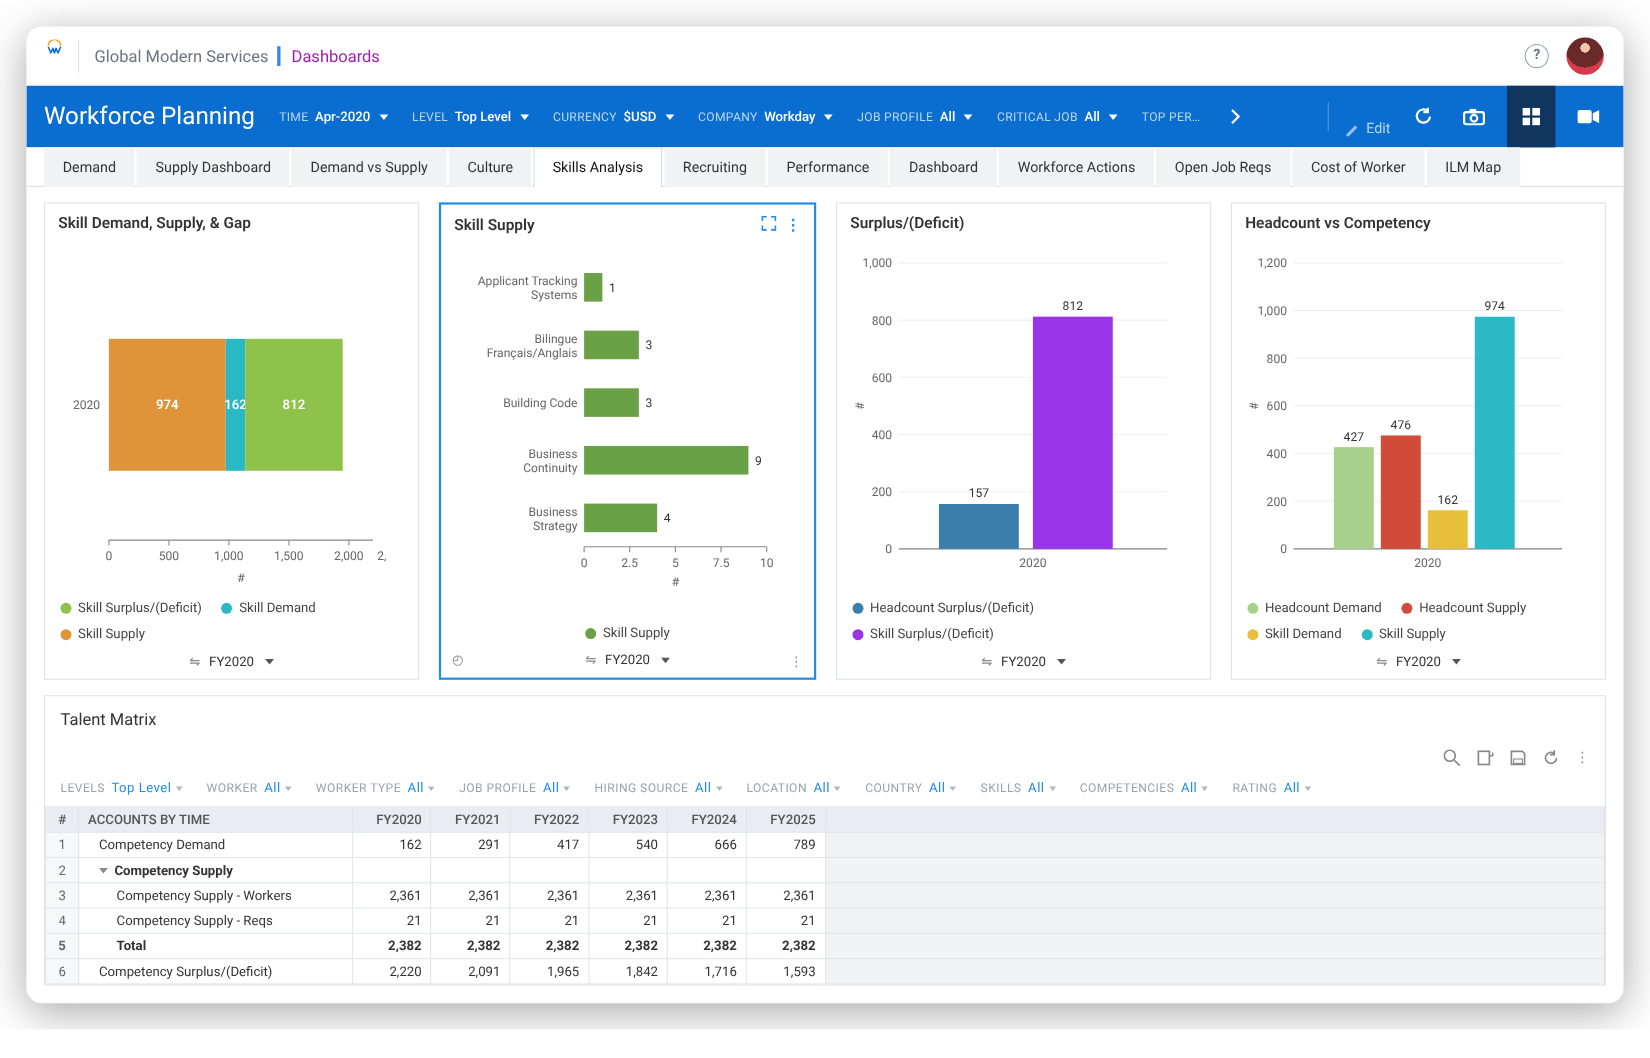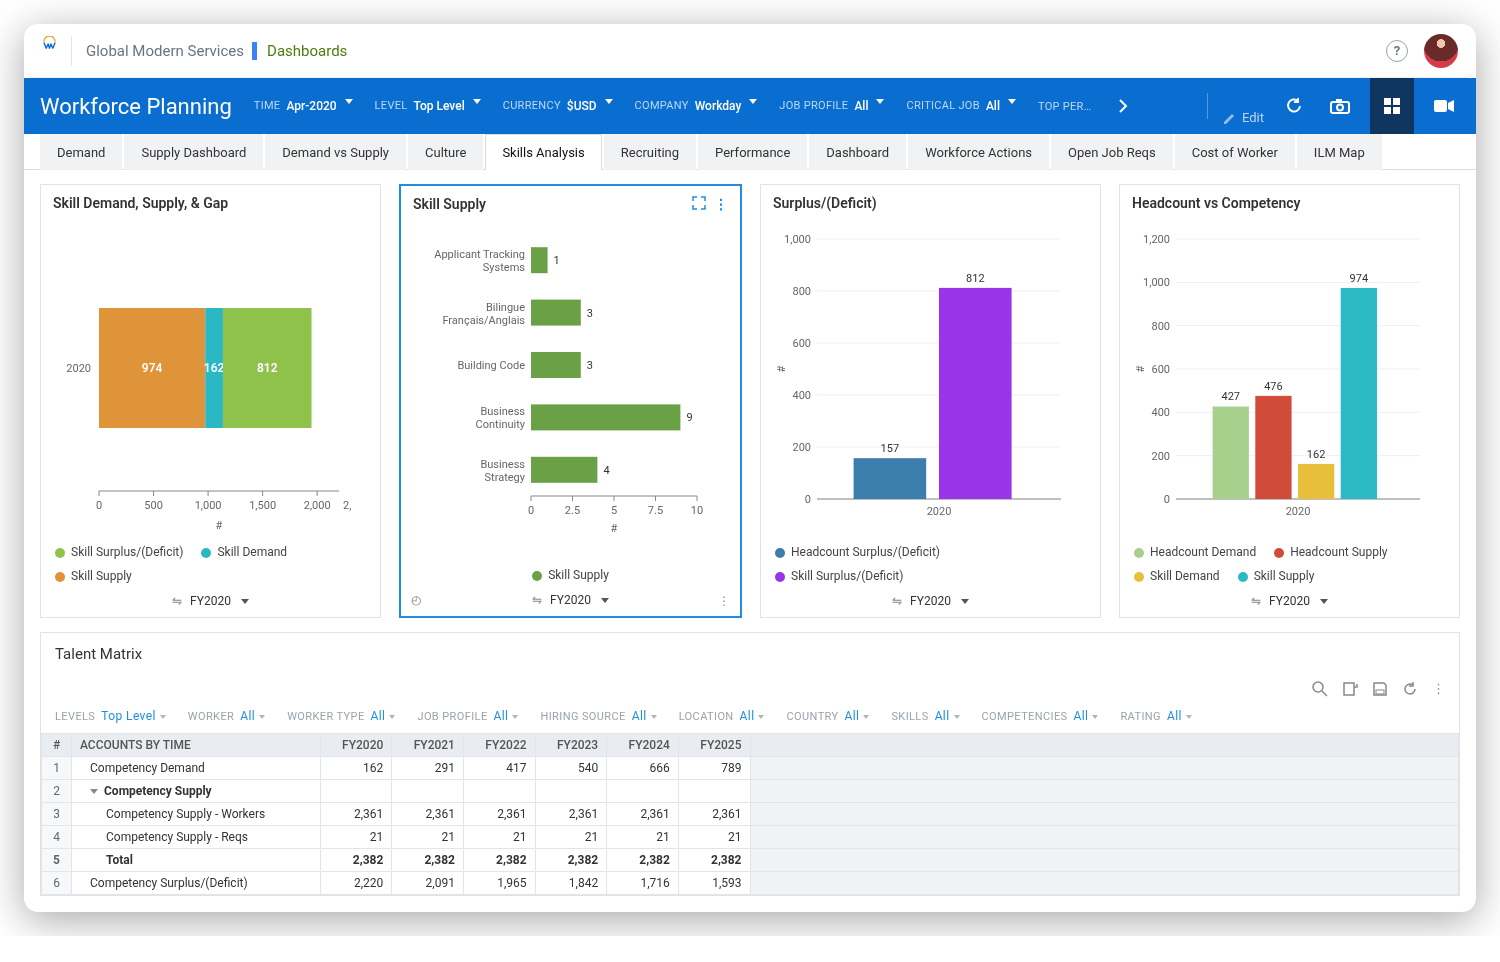--- a/index.html
+++ b/index.html
@@ -27,21 +27,21 @@
     border-bottom: 1px solid #eee;
     border-radius: 11px;
   }
   .logo-w {
     width: 30px; height: 30px;
     margin-right: 14px;
     border-right: 1px solid #e2e6ea;
     padding-right: 14px;
   }
   .company-name { color: #6b7582; font-size: 15px; }
-  .dashboards-link { color: #4d7c0f; font-size: 15px; margin-left: 8px; padding-left: 10px; border-left: 5px solid #3b82f6; }
+  .dashboards-link { color: #a21caf; font-size: 15px; margin-left: 8px; padding-left: 10px; border-left: 3px solid #3b82f6; }
   .help-icon {
     margin-left: auto;
     width: 22px; height: 22px; border: 1.5px solid #9aa3ab; border-radius: 50%;
     display: flex; align-items: center; justify-content: center;
     color: #6b7582; font-weight: bold; font-size: 13px;
     cursor: pointer;
   }
   .avatar {
     width: 34px; height: 34px; border-radius: 50%; margin-left: 16px;
     background: radial-gradient(circle at 50% 28%, #f3c6a9 0 14%, #6b2a2a 15% 60%, #d63b4b 60% 100%);
@@ -51,21 +51,21 @@
   .bluebar {
     background: #0a6ed1;
     color: #fff;
     height: 56px;
     display: flex;
     align-items: center;
     padding: 0 16px;
     gap: 22px;
   }
   .page-title { font-size: 22px; font-weight: 400; margin-right: 0; }
-  .filter-item { display: flex; align-items: flex-start; font-size: 12px; gap: 6px; cursor: pointer; }
+  .filter-item { display: flex; align-items: center; font-size: 12px; gap: 6px; cursor: pointer; }
   .filter-label { color: #bcd7f0; letter-spacing: .3px; text-transform: uppercase; font-size: 11px; }
   .filter-value { color: #fff; font-weight: 500; }
   .caret-down { width:0; height:0; border-left:4px solid transparent; border-right:4px solid transparent; border-top:5px solid #fff; display:inline-block; margin-left:2px; }
   .bluebar .chev {
     width: 20px; height: 20px; border-radius: 2px; display:flex; align-items:center; justify-content:center; cursor:pointer;
   }
   .bluebar-right { margin-left:auto; display:flex; align-items:center; gap:14px; }
   .divider-v { width:1px; height:26px; background:rgba(255,255,255,.3); }
   .icon-btn { width:32px; height:32px; display:flex; align-items:center; justify-content:center; cursor:pointer; color:#fff; }
   .icon-btn.dark { background:#10355f; width:44px; height:56px; margin:-0 -0; }

